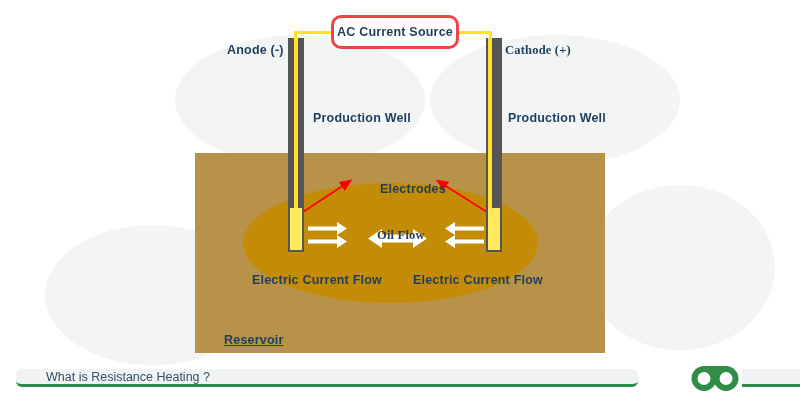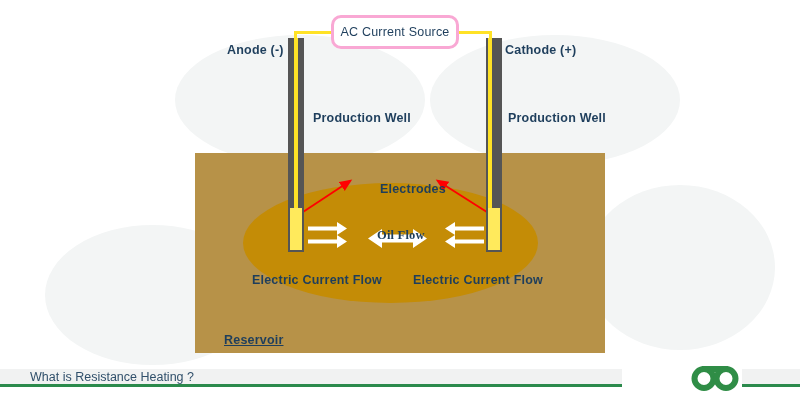--- a/index.html
+++ b/index.html
@@ -28,47 +28,47 @@
   .well-left  { left: 288px; }
   .well-right { left: 486px; }
   .well-stripe { position: absolute; top: 0; width: 4px; height: 172px; background: #ffe226; }
   .well-left  .well-stripe { left: 6px; }
   .well-right .well-stripe { left: 2px; }
   .electrode { position: absolute; left: 2px; top: 170px; width: 12px; height: 42px; background: #ffea5c; }
 
   
   .ac-box {
     position: absolute; left: 331px; top: 15px; width: 128px; height: 34px;
-    background: #ffffff; border: 3px solid #f9a8d4; border-radius: 10px;
+    background: #ffffff; border: 3px solid #ef4444; border-radius: 10px;
     display: flex; align-items: center; justify-content: center;
-    font-size: 12.5px; font-weight: normal; color: #1e3e5c; letter-spacing: .2px;
+    font-size: 12.5px; font-weight: bold; color: #1e3e5c; letter-spacing: .2px;
   }
   .wire { position: absolute; background: #ffe226; }
   .wire-h-left  { left: 295px; top: 31px; width: 36px; height: 3px; }
   .wire-v-left  { left: 294px; top: 31px; width: 3px;  height: 10px; }
   .wire-h-right { left: 459px; top: 31px; width: 33px; height: 3px; }
   .wire-v-right { left: 489px; top: 31px; width: 3px;  height: 10px; }
 
   
   .lbl { position: absolute; font-size: 12.5px; font-weight: bold; color: #1e3e5c; white-space: nowrap; letter-spacing: .2px; margin-top: 17px; }
   .lbl-anode      { left: 227px; top: 26px; }
-  .lbl-cathode    { left: 505px; top: 26px; }
+  .lbl-cathode    { left: 505px; top: 26px; font-family: Liberation Serif, serif; }
   .lbl-pw-left    { left: 313px; top: 94px; }
   .lbl-pw-right   { left: 508px; top: 94px; }
   .lbl-electrodes { left: 380px; top: 165px; }
   .lbl-oilflow    { left: 377px; top: 211px; font-family: Liberation Serif, serif; }
   .lbl-ecf-left   { left: 252px; top: 256px; }
   .lbl-ecf-right  { left: 413px; top: 256px; }
   .lbl-reservoir  { left: 224px; top: 316px; text-decoration: underline; }
 
   .arrow-layer { position: absolute; left: 0; top: 0; width: 800px; height: 400px; pointer-events: none; }
 
   
   .footer-bar { position: absolute; top: 369px; height: 18px; background: #f1f2f2; border-bottom: 3px solid #2b8a4c; }
-  .footer-bar-left  { left: 0;     width: 622px; }
+  .footer-bar-left  { left: 16px;     width: 622px; border-radius: 6px; }
   .footer-bar-right { left: 742px; width: 58px; }
   .footer-title {
     padding-left: 30px; line-height: 17px;
     font-size: 12.5px; color: #31506b; white-space: nowrap;
   }
   .brand-logo { position: absolute; left: 691px; top: 359px; width: 48px; height: 33px; }
 </style>
 </head>
 <body>
 

